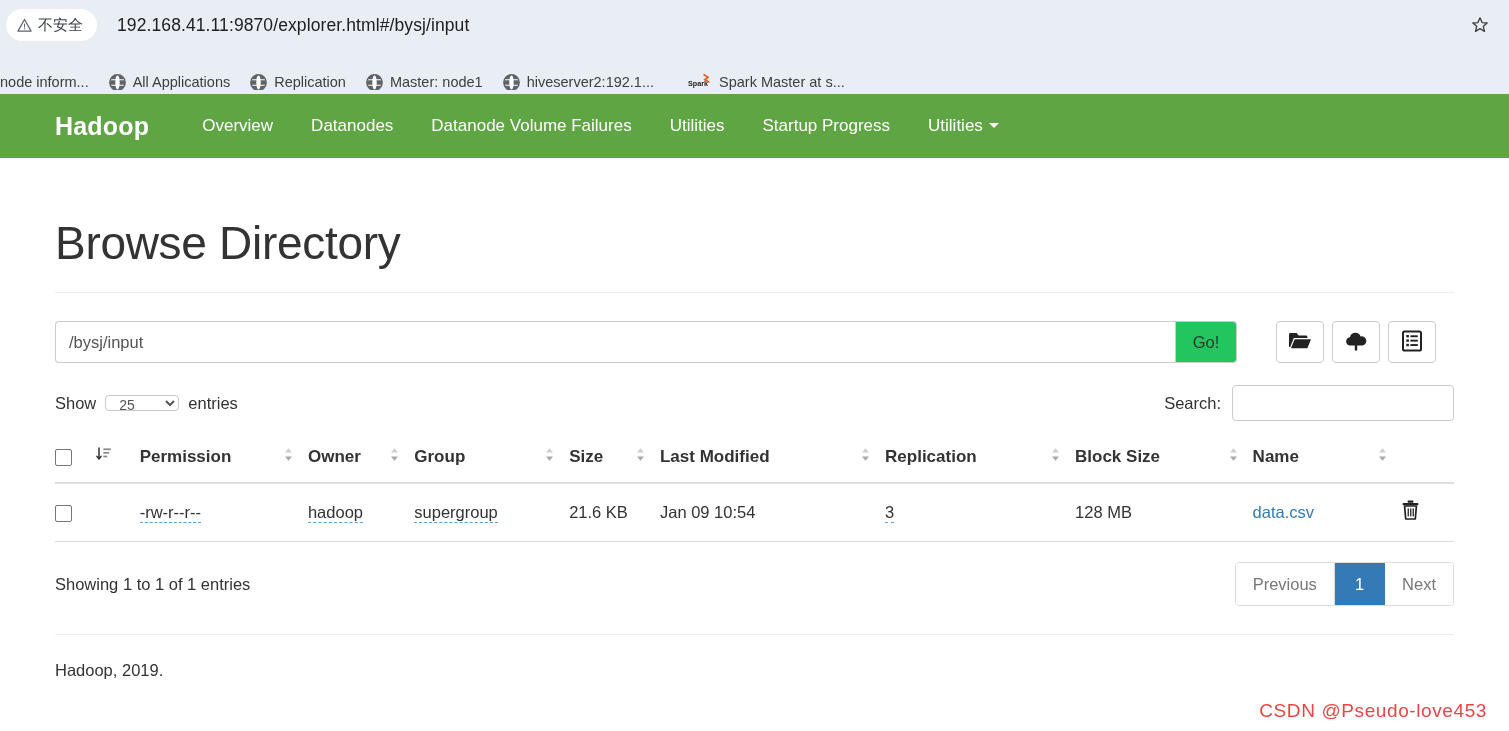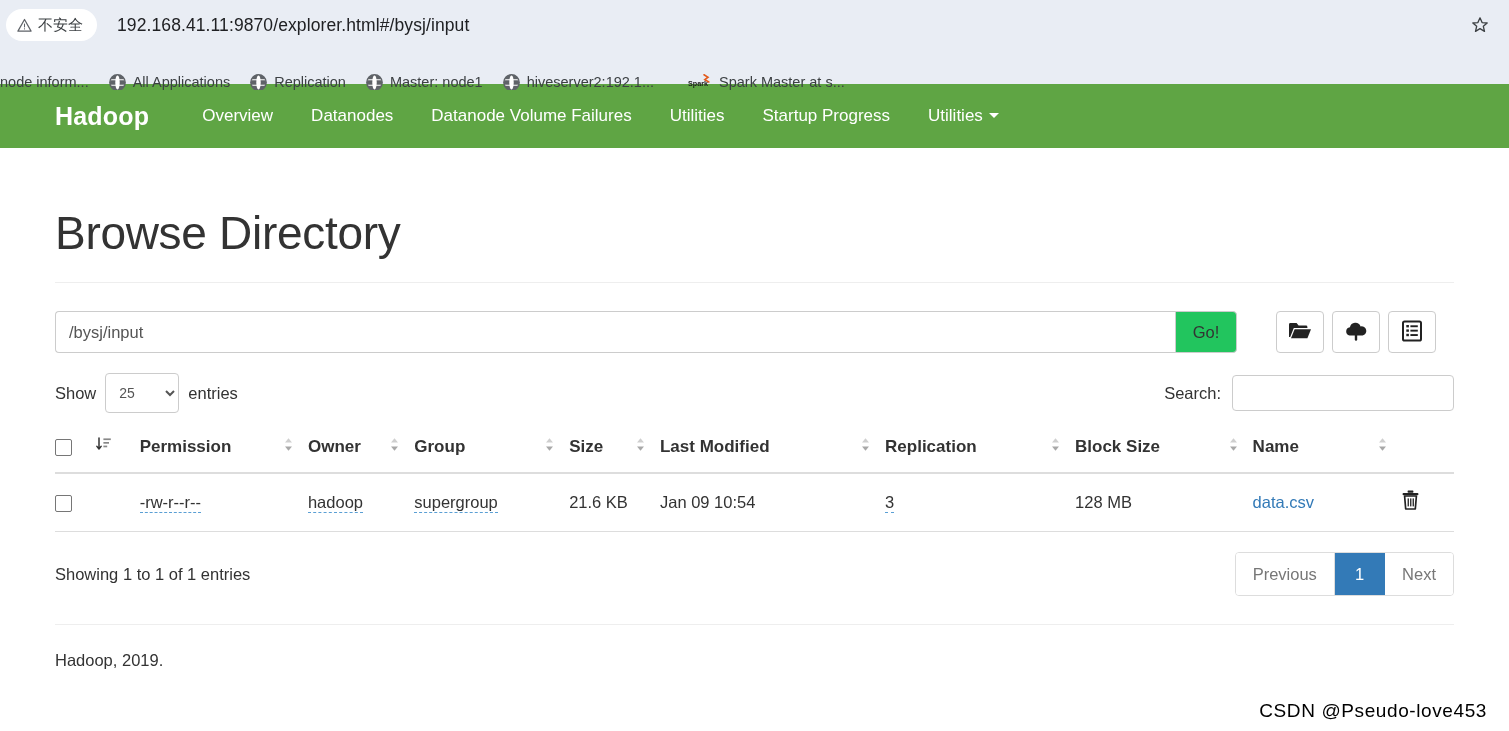--- a/index.html
+++ b/index.html
@@ -9,21 +9,21 @@
     height: 731px;
     overflow: hidden;
     background: #ffffff;
     font-family: "Liberation Sans", sans-serif;
   }
 
   
   .browser-chrome {
     background: #e9edf4;
     padding: 0;
-    height: 84px;
+    height: 94px;
     box-sizing: border-box;
     position: relative;
   }
   .omnibox-row {
     display: flex;
     align-items: center;
     height: 50px;
     padding: 0 6px;
   }
   .security-chip {
@@ -207,21 +207,21 @@
     height: 40px;
   }
   .show-entries {
     display: flex;
     align-items: center;
     gap: 9px;
     font-size: 16.5px;
     color: #333333;
   }
   .len-select {
-    height: 40px;
+    height: 16px;
     width: 74px;
     border: 1px solid #cccccc;
     border-radius: 4px;
     font-size: 14px;
     color: #555;
     padding: 0 4px 0 9px;
     font-family: "Liberation Sans", sans-serif;
     background: #fff;
     cursor: pointer;
   }
@@ -360,21 +360,21 @@
   .copyright {
     font-size: 16.5px;
     color: #333333;
   }
 
   .watermark {
     position: absolute;
     right: 22px;
     bottom: 9px;
     font-size: 19px;
-    color: #000000;
+    color: #ef4444;
     letter-spacing: 0.6px;
     font-family: "Liberation Sans", sans-serif;
   }
   body { position: relative; }
 </style>
 </head>
 <body>
 
 <div class="browser-chrome">
 

